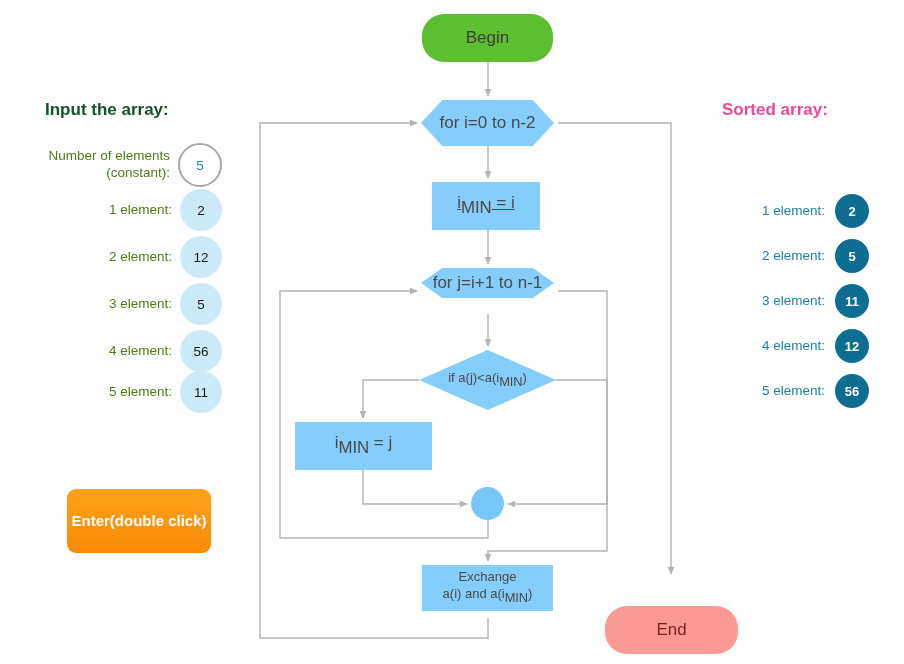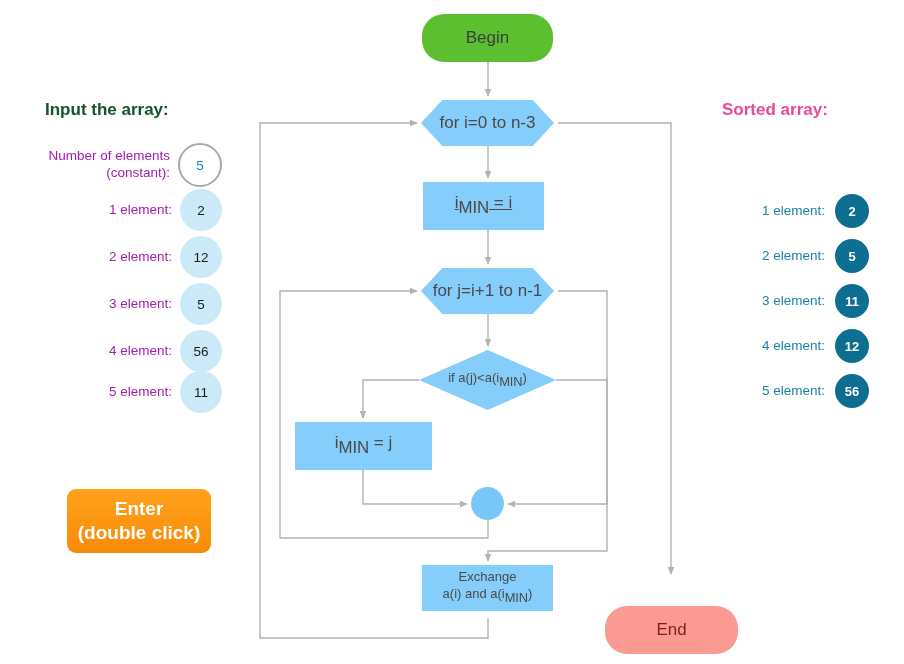--- a/index.html
+++ b/index.html
@@ -41,21 +41,21 @@
   .bubble {
     display: flex;
     align-items: center;
     justify-content: center;
     border-radius: 50%;
     font-size: 13.5px;
     flex: 0 0 auto;
   }
 
   
-  #input-panel .row-label { color: #a21caf; }
+  #input-panel .row-label { color: #4d7c0f; }
   #input-panel .bubble {
     width: 42px; height: 42px;
     background: #cce9f8;
     color: #1c1c1c;
     margin-left: 8px;
   }
   #input-panel .bubble.outlined {
     background: #ffffff;
     border: 2px solid #a9a9a9;
     color: #1a7fc1;
@@ -74,24 +74,24 @@
   }
 
   
   #enter-button {
     position: absolute;
     left: 67px; top: 489px;
     width: 144px; height: 64px;
     background: linear-gradient(#ffa21c, #f98a07);
     border-radius: 9px;
     color: #ffffff;
-    font-size: 19px;
+    font-size: 15px;
     font-weight: bold;
     display: flex;
-    flex-direction: column;
+    flex-direction: row;
     align-items: center;
     justify-content: center;
     line-height: 1.25;
     cursor: pointer;
     text-align: center;
   }
 
   
   .node {
     position: absolute;
@@ -107,33 +107,33 @@
   .terminator { border-radius: 22px; }
   #node-begin {
     left: 422px; top: 14px; width: 131px; height: 48px;
     background: #5cbf2f; color: #3d3d3d;
   }
   #node-end {
     left: 605px; top: 578px; width: 133px; height: 48px;
     background: #fa9a92; color: #7f1d1d; margin-top: 28px;
   }
   .process { background: #85cdfa; }
-  #node-imin-i { left: 423px; top: 182px; width: 121px; height: 48px; text-decoration: underline; }
+  #node-imin-i { left: 432px; top: 182px; width: 108px; height: 48px; text-decoration: underline; }
   #node-imin-j { left: 295px; top: 422px; width: 137px; height: 48px; }
   #node-exchange {
     left: 422px; top: 565px; width: 131px; height: 46px;
     font-size: 13px;
   }
 
   .hexagon {
     background: #85cdfa;
     clip-path: polygon(16% 0%, 84% 0%, 100% 50%, 84% 100%, 16% 100%, 0% 50%);
   }
   #node-for-i { left: 421px; top: 100px; width: 133px; height: 46px; }
-  #node-for-j { left: 421px; top: 268px; width: 133px; height: 46px; }
+  #node-for-j { left: 421px; top: 268px; width: 133px; height: 30px; }
 
   #node-if {
     left: 419px; top: 350px; width: 137px; height: 60px;
     background: #85cdfa;
     clip-path: polygon(50% 0%, 100% 50%, 50% 100%, 0% 50%);
     font-size: 13px;
   }
 
   #node-merge {
     left: 471px; top: 487px; width: 33px; height: 33px;
@@ -262,21 +262,21 @@
       <div class="row-label">5 element:</div>
       <div class="bubble">56</div>
     </div>
   </div>
 
   <div class="node terminator" id="node-begin">
     <span>Begin</span>
   </div>
 
   <div class="node hexagon" id="node-for-i">
-    <span>for i=0 to n-3</span>
+    <span>for i=0 to n-2</span>
   </div>
 
   <div class="node process" id="node-imin-i">
     <span><span>i</span><span class="sub">MIN</span><span> = i</span></span>
   </div>
 
   <div class="node hexagon" id="node-for-j">
     <span>for j=i+1 to n-1</span>
   </div>
 

